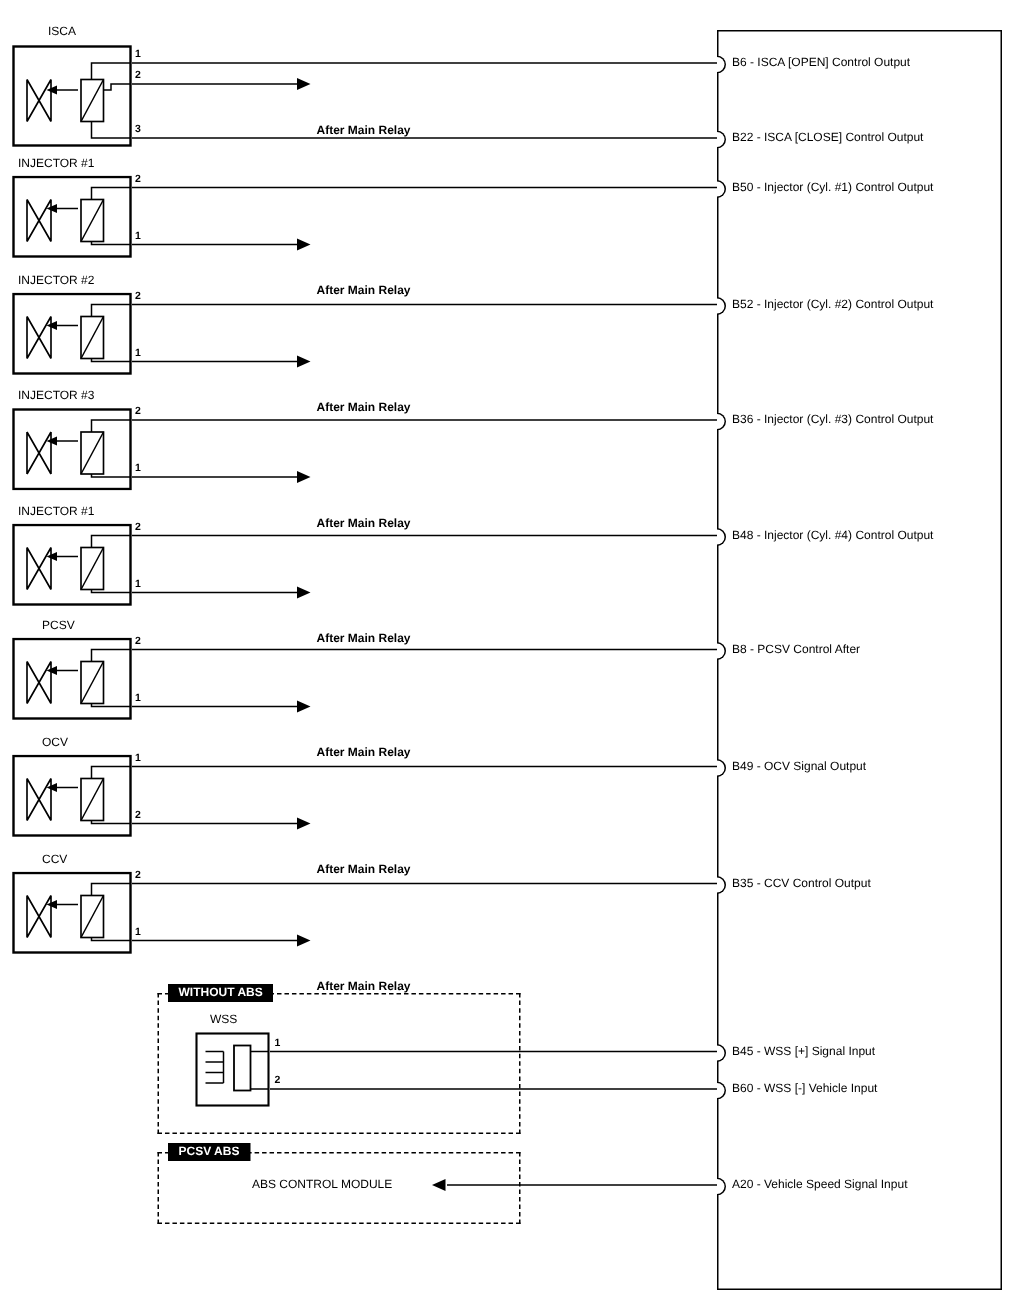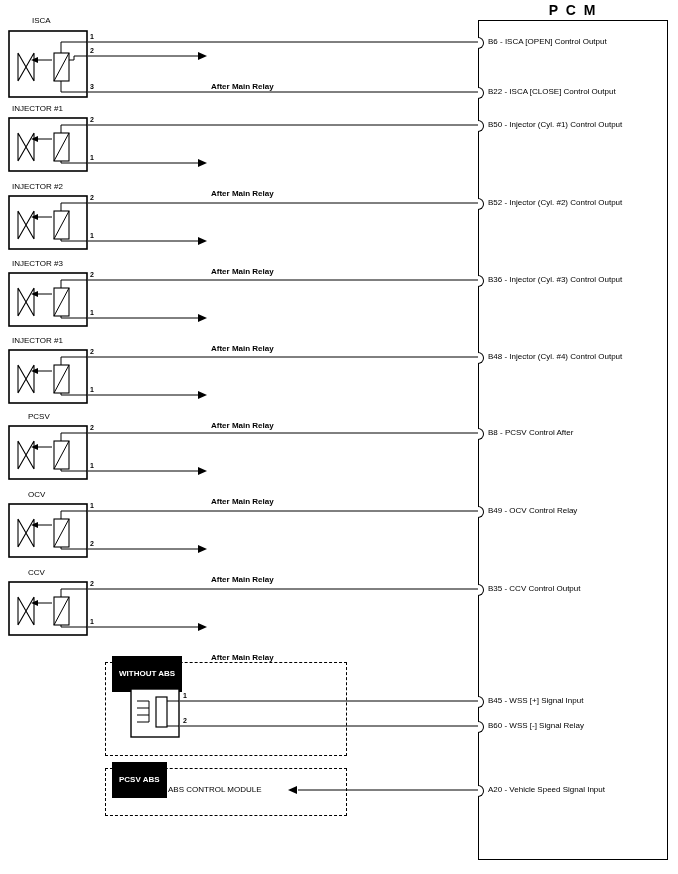--- a/index.html
+++ b/index.html
@@ -16,21 +16,21 @@
   .pcm-pin-label { position:absolute; left:488px; font-size:8px; line-height:10px; white-space:nowrap; }
   .notch { position:absolute; left:478px; width:5px; height:10px; border:1px solid #000;
            border-left:none; border-radius:0 6px 6px 0; background:#fff; }
   .arrow-right { position:absolute; width:0; height:0; border-top:4px solid transparent;
                  border-bottom:4px solid transparent; border-left:9px solid #000; }
   .arrow-left { position:absolute; width:0; height:0; border-top:4px solid transparent;
                 border-bottom:4px solid transparent; border-right:9px solid #000; }
   .amr-label { position:absolute; font-size:8px; font-weight:bold; line-height:10px; white-space:nowrap;margin-top:31px; }
   .dashed-box { position:absolute; border:1px dashed #000; background:transparent; }
   .badge { position:absolute; background:#000; color:#fff; font-size:8px; font-weight:bold;
-           line-height:10px; padding:13px 7px; white-space:nowrap; }
+           line-height:10px; padding:1px 7px; white-space:nowrap; }
   .module-label { position:absolute; font-size:8px; line-height:10px; white-space:nowrap; }
 </style>
 </head>
 <body>
 
 <div class="canvas">
 
   <svg class="wires" width="678" height="874">
     <g stroke="#000" stroke-width="1">
       <line x1="88" y1="42" x2="479" y2="42"></line>
@@ -49,45 +49,44 @@
       <line x1="88" y1="395" x2="199" y2="395"></line>
       <line x1="88" y1="471" x2="199" y2="471"></line>
       <line x1="88" y1="549" x2="199" y2="549"></line>
       <line x1="88" y1="627" x2="199" y2="627"></line>
       <line x1="180" y1="701" x2="479" y2="701"></line>
       <line x1="180" y1="726" x2="479" y2="726"></line>
       <line x1="298" y1="790" x2="479" y2="790"></line>
     </g>
   </svg>
 
-  <div class="pcm-title">P C M</div>
   <div class="pcm-box"></div>
 
   <div class="notch" style="top:37px"></div>
   <div class="pcm-pin-label" style="top:37px">B6 - ISCA [OPEN] Control Output</div>
   <div class="notch" style="top:87px"></div>
   <div class="pcm-pin-label" style="top:87px">B22 - ISCA [CLOSE] Control Output</div>
   <div class="notch" style="top:120px"></div>
   <div class="pcm-pin-label" style="top:120px">B50 - Injector (Cyl. #1) Control Output</div>
   <div class="notch" style="top:198px"></div>
   <div class="pcm-pin-label" style="top:198px">B52 - Injector (Cyl. #2) Control Output</div>
   <div class="notch" style="top:275px"></div>
   <div class="pcm-pin-label" style="top:275px">B36 - Injector (Cyl. #3) Control Output</div>
   <div class="notch" style="top:352px"></div>
   <div class="pcm-pin-label" style="top:352px">B48 - Injector (Cyl. #4) Control Output</div>
   <div class="notch" style="top:428px"></div>
   <div class="pcm-pin-label" style="top:428px">B8 - PCSV Control After</div>
   <div class="notch" style="top:506px"></div>
-  <div class="pcm-pin-label" style="top:506px">B49 - OCV Control Relay</div>
+  <div class="pcm-pin-label" style="top:506px">B49 - OCV Signal Output</div>
   <div class="notch" style="top:584px"></div>
   <div class="pcm-pin-label" style="top:584px">B35 - CCV Control Output</div>
   <div class="notch" style="top:696px"></div>
   <div class="pcm-pin-label" style="top:696px">B45 - WSS [+] Signal Input</div>
   <div class="notch" style="top:721px"></div>
-  <div class="pcm-pin-label" style="top:721px">B60 - WSS [-] Signal Relay</div>
+  <div class="pcm-pin-label" style="top:721px">B60 - WSS [-] Vehicle Input</div>
   <div class="notch" style="top:785px"></div>
   <div class="pcm-pin-label" style="top:785px">A20 - Vehicle Speed Signal Input</div>
 
   <div class="comp-label" style="left:32px;top:16px">ISCA</div>
   <svg class="comp-sym" style="left:8px;top:30px" width="80" height="68">
     <rect x="1" y="1" width="78" height="66" fill="#fff" stroke="#000" stroke-width="1.6"></rect>
     <path d="M10 23 L26 51 M10 51 L26 23 M10 23 V51 M26 23 V51" stroke="#000" fill="none" stroke-width="1.1"></path>
     <line x1="44" y1="30" x2="30" y2="30" stroke="#000"></line>
     <polygon points="30,27 30,33 23,30" fill="#000"></polygon>
     <rect x="46" y="23" width="15" height="28" fill="none" stroke="#000" stroke-width="1.1"></rect>

